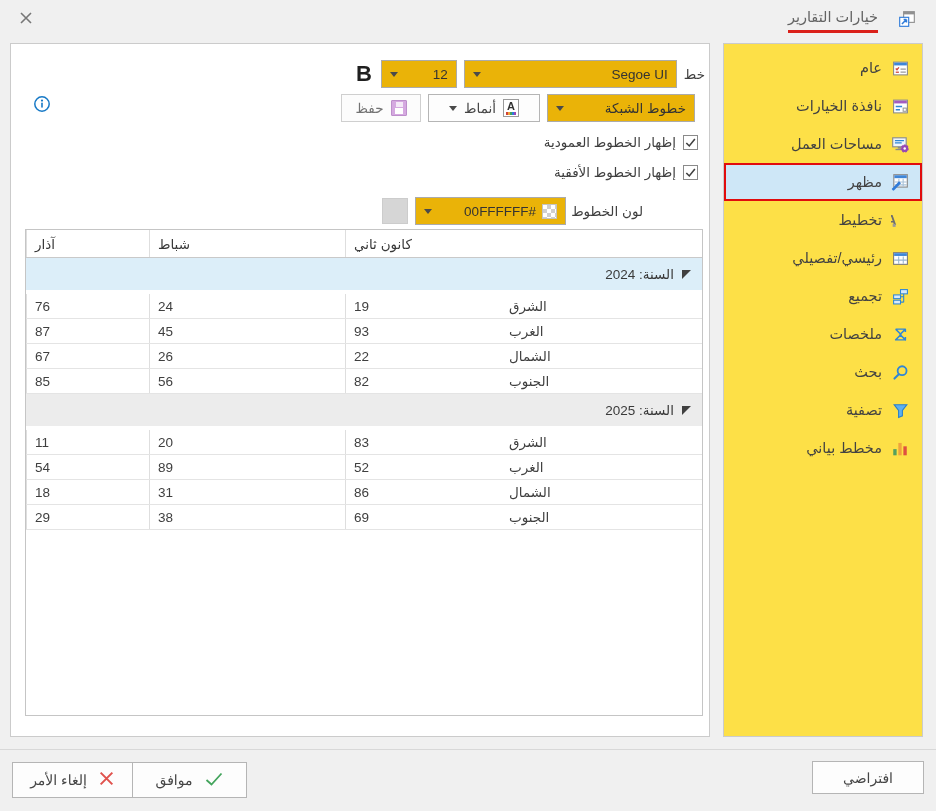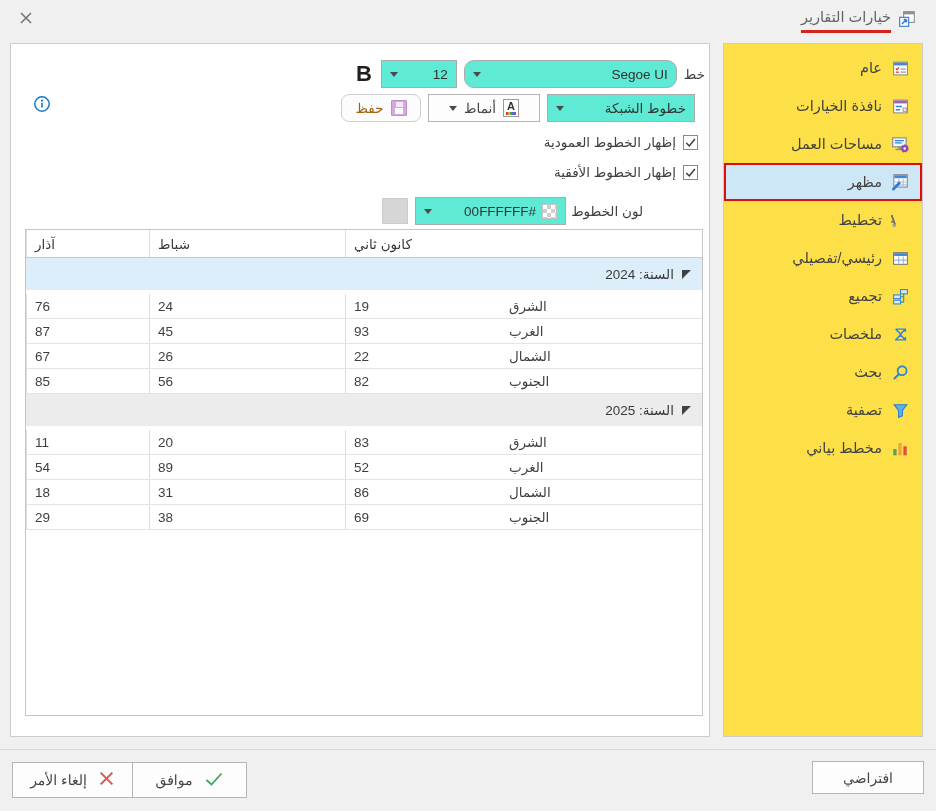--- a/index.html
+++ b/index.html
@@ -9,44 +9,44 @@
     background:#f0f0f0;
     direction: rtl;
     font-family:"Liberation Sans","DejaVu Sans",sans-serif;
     color:#3f3f3f;
     font-size:14px;
     -webkit-font-smoothing: antialiased;
   }
   
   .close-btn { position:absolute; left:16px; top:9px; width:20px; height:20px;
     display:flex; align-items:center; justify-content:center; cursor:default; }
-  .titlebar { position:absolute; top:9px; right:20px; display:flex; align-items:flex-start; gap:7px; }
+  .titlebar { position:absolute; top:9px; right:20px; display:flex; align-items:flex-start; gap:20px; }
   .titlebar .ttl { font-size:14.5px; color:#636363; padding-bottom:5px;
     border-bottom:3px solid #da201a; }
   .titlebar svg { margin-top:1px; }
   
   .main-panel { position:absolute; left:10px; top:43px; width:700px; height:694px;
     background:#fff; border:1px solid #cbcbcb; }
   .sidebar { position:absolute; left:723px; top:43px; width:200px; height:694px;
     background:#fde047; border:1px solid #cbcbcb; padding-top:5px; }
   .side-item { height:38px; display:flex; align-items:center; gap:9px;
     padding:0 13px; font-size:14.5px; color:#424242; }
   .side-item.selected { background:#cee7f7; border:2px solid #e10c0c; padding:0 11px; }
   .side-item .ic { width:18px; height:18px; flex:0 0 18px; display:flex; align-items:center; justify-content:center; }
   
   .ctl-row { position:absolute; display:flex; align-items:center; }
-  .combo { background:#5eead4; border:1px solid #ababab; height:28px;
+  .combo { background:#eab308; border:1px solid #ababab; height:28px;
     display:flex; align-items:center; padding:0 8px; gap:6px; font-size:13.5px; color:#333; }
   .combo .val { flex:1; text-align:right; white-space:nowrap; overflow:hidden; }
   .arrow { width:0; height:0; border-left:4px solid transparent; border-right:4px solid transparent;
     border-top:5px solid #4a4a4a; flex:0 0 auto; }
   .btn { background:#fdfdfd; border:1px solid #b5b5b5; height:28px;
     display:flex; align-items:center; justify-content:center; gap:7px;
     font-size:13.5px; color:#454545; padding:0 9px; }
-  .btn.disabled { border-color:#cfcfcf; color:#a16207; background:#fcfcfc;border-radius:8px; }
+  .btn.disabled { border-color:#cfcfcf; color:#737373; background:#fcfcfc; }
   .bold-btn { font-weight:bold; font-size:22px; color:#1f1f1f; background:none; border:none; line-height:1; padding:0 2px; }
   
   .a-icon { position:relative; width:16px; height:18px; border:1px solid #9a9a9a; background:#fff;
     display:flex; align-items:flex-start; justify-content:center;
     font-weight:bold; font-size:11px; color:#333; line-height:13px; }
   .a-icon::after { content:""; position:absolute; left:2px; right:2px; bottom:1px; height:3px;
     background:linear-gradient(90deg,#d04437 0 20%,#efa13a 20% 40%,#3fa45b 40% 60%,#2f7bd9 60% 80%,#9747b5 80% 100%); }
   
   .floppy { position:relative; width:16px; height:16px; background:#d5a9e0; border:1px solid #bd8fcb; border-radius:1px; }
   .floppy::before { content:""; position:absolute; top:1px; left:4px; right:3px; height:5px; background:#f4e9f7; }
@@ -237,21 +237,21 @@
     </span>
     <span>مخطط بياني</span>
   </div>
 
 </div>
 
 <div class="main-panel">
 
   <div class="ctl-row" style="top:16px; right:4px; gap:7px;">
     <span style="font-size:13.5px;">خط</span>
-    <div class="combo" style="width:213px;border-radius:10px;">
+    <div class="combo" style="width:213px;">
       <span class="val ltr">Segoe UI</span>
       <span class="arrow"></span>
     </div>
     <div class="combo" style="width:76px;">
       <span class="val ltr">12</span>
       <span class="arrow"></span>
     </div>
     <button class="bold-btn">B</button>
   </div>
 

